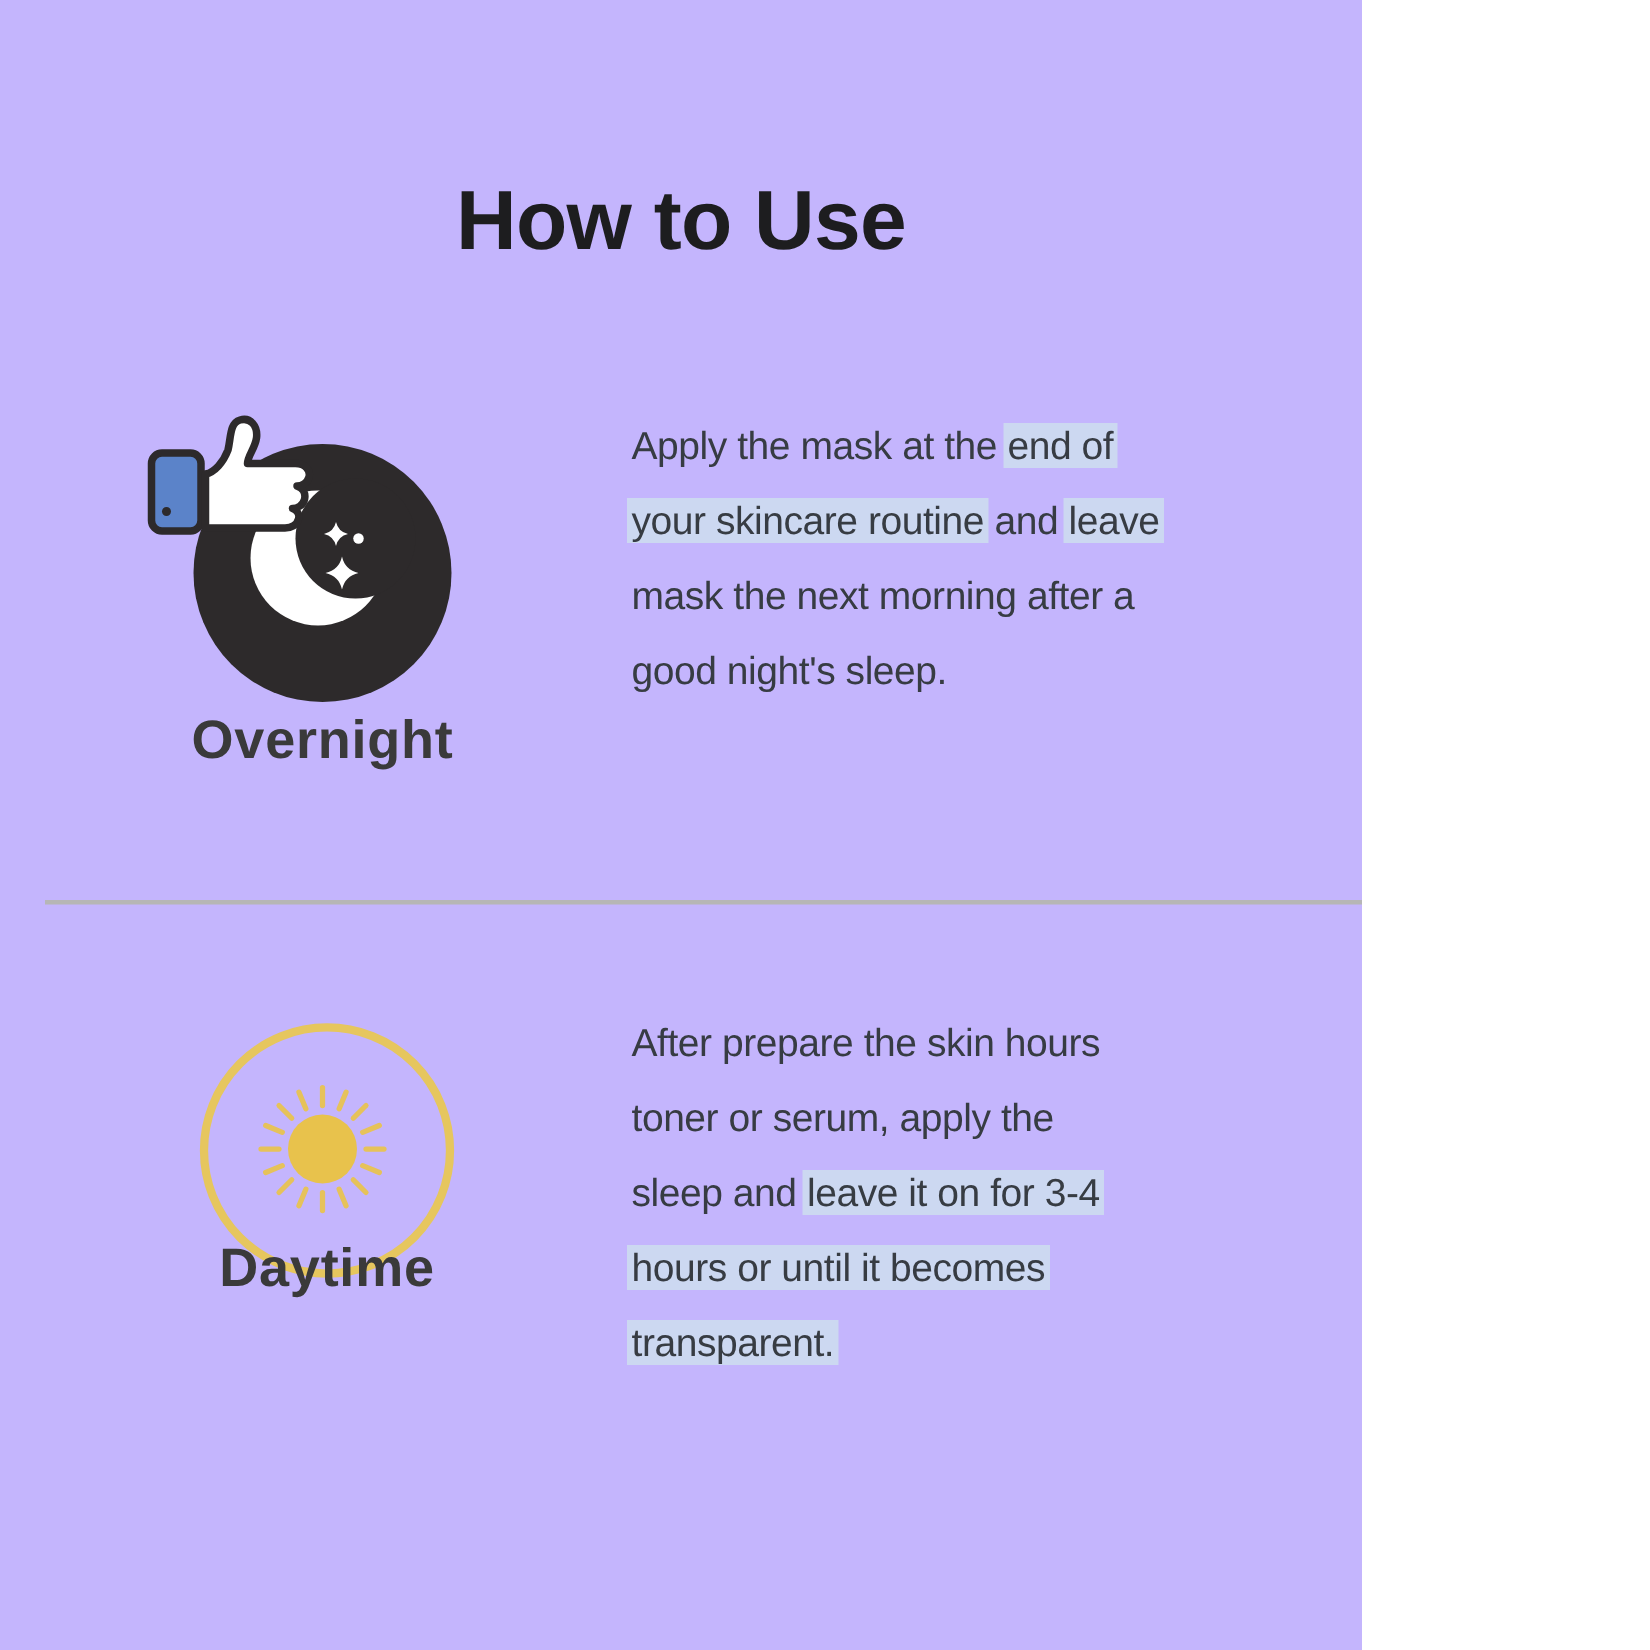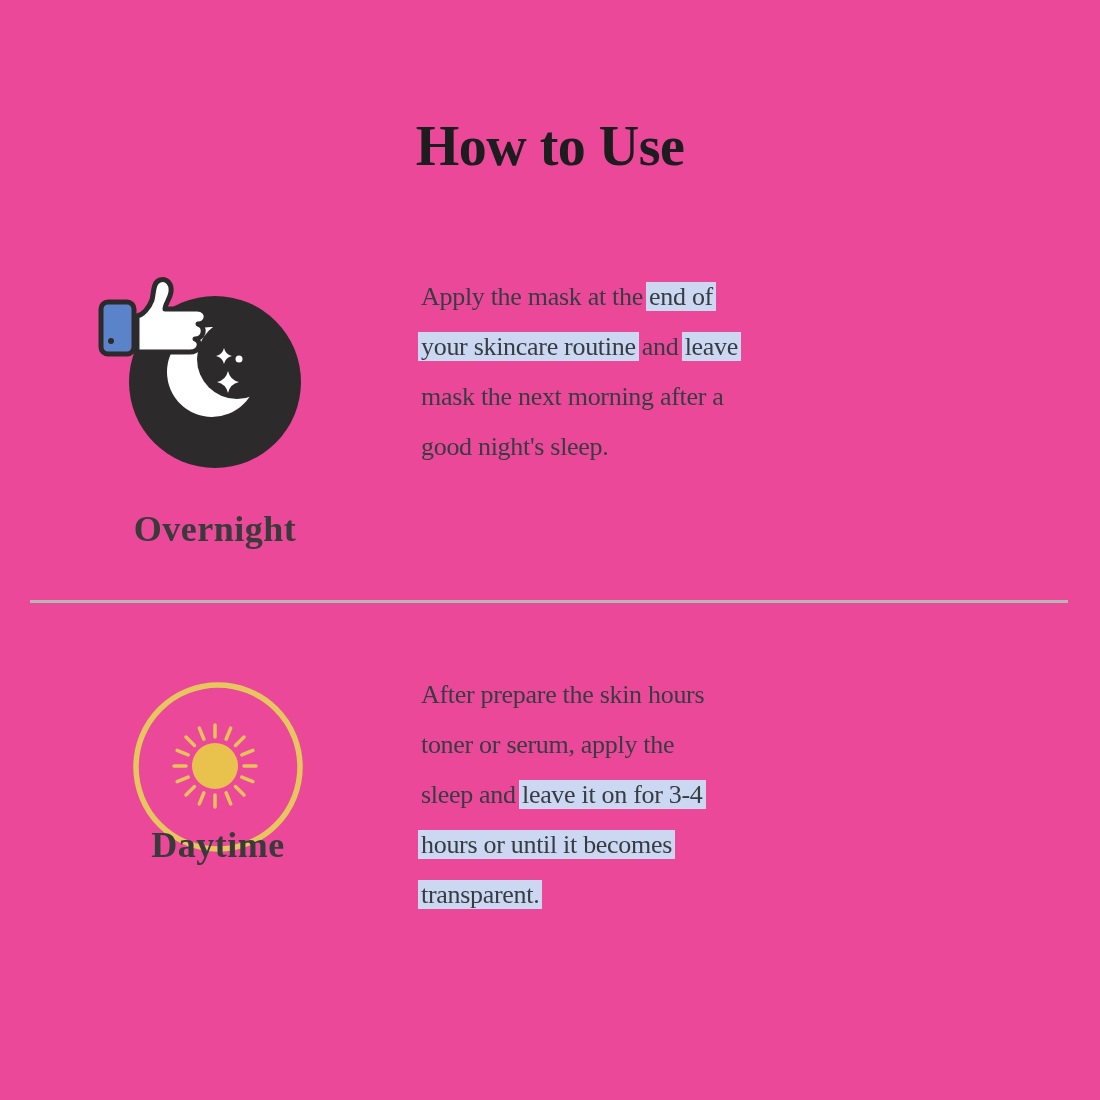--- a/index.html
+++ b/index.html
@@ -1,29 +1,29 @@
 <!DOCTYPE html>
 <html><head>
 <meta charset="utf-8">
 <style>
   html,body{margin:0;padding:0;background:#ffffff;}
   .canvas{
-    position:relative;width:1100px;height:1100px;background:#ec4899;overflow:hidden;
-    font-family:Liberation Serif, serif;
+    position:relative;width:908px;height:1100px;background:#c4b5fd;overflow:hidden;
+    font-family:Liberation Sans, sans-serif;
   }
   .page-title{
     position:absolute;left:0;right:0;top:114px;text-align:center;
     font-size:56px;font-weight:800;color:#1d1d1f;letter-spacing:-0.5px;
   }
   .icon-box{position:absolute;}
   .section-label{
     position:absolute;width:240px;text-align:center;
     font-size:36px;font-weight:800;color:#3a3a3a;letter-spacing:0.5px;
   }
-  .label-overnight{left:95px;top:472px;margin-top:36px;}
+  .label-overnight{left:95px;top:472px;}
   .label-daytime{left:98px;top:824px;}
   .para{
     position:absolute;left:421px;width:640px;
     font-size:26px;line-height:50px;color:#373c43;letter-spacing:-0.3px;
   }
   .para-overnight{top:272px;}
   .para-daytime{top:670px;}
   .line{white-space:pre;}
   .hl{background:#ccd8f1;padding:0 3px;margin:0 -3px;}
   .divider{

